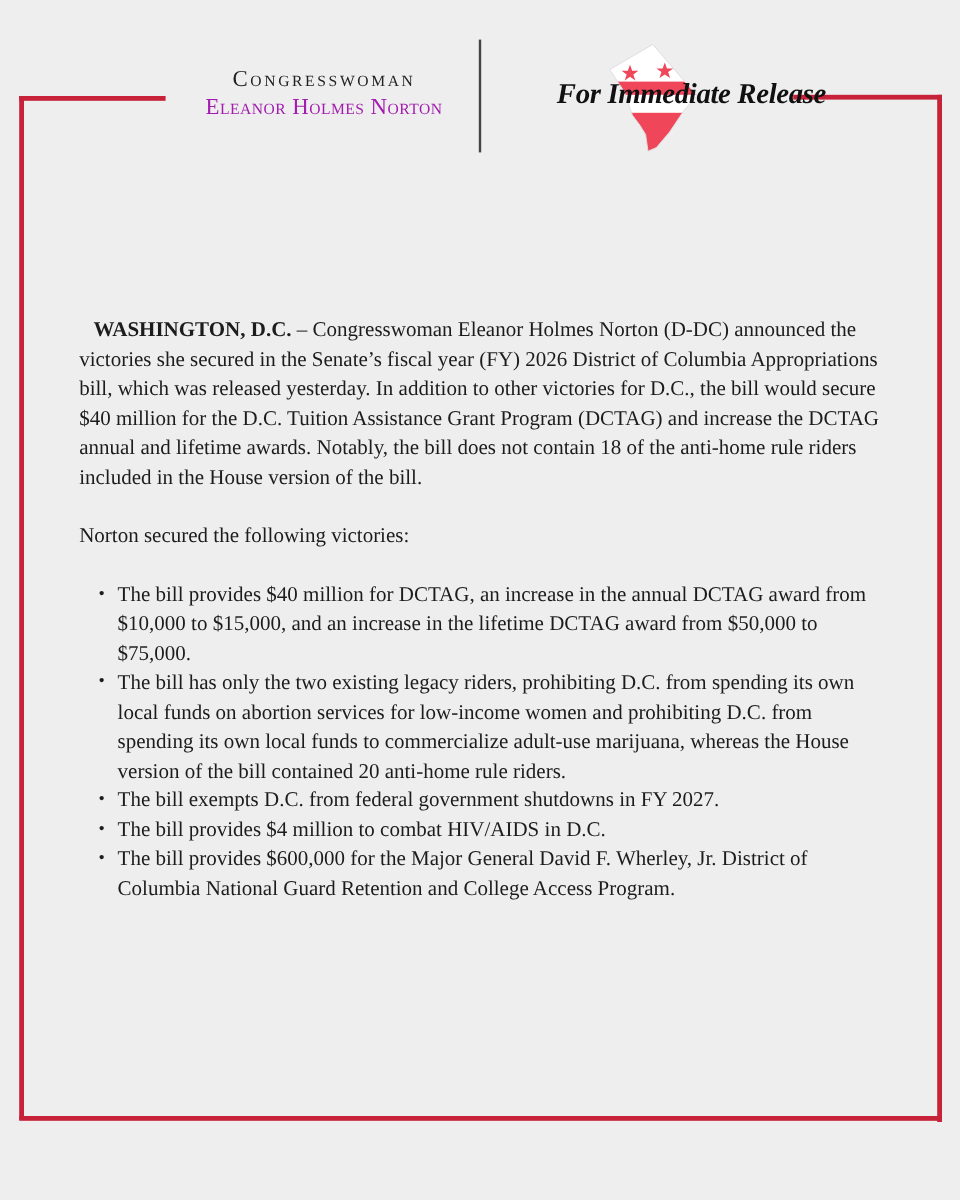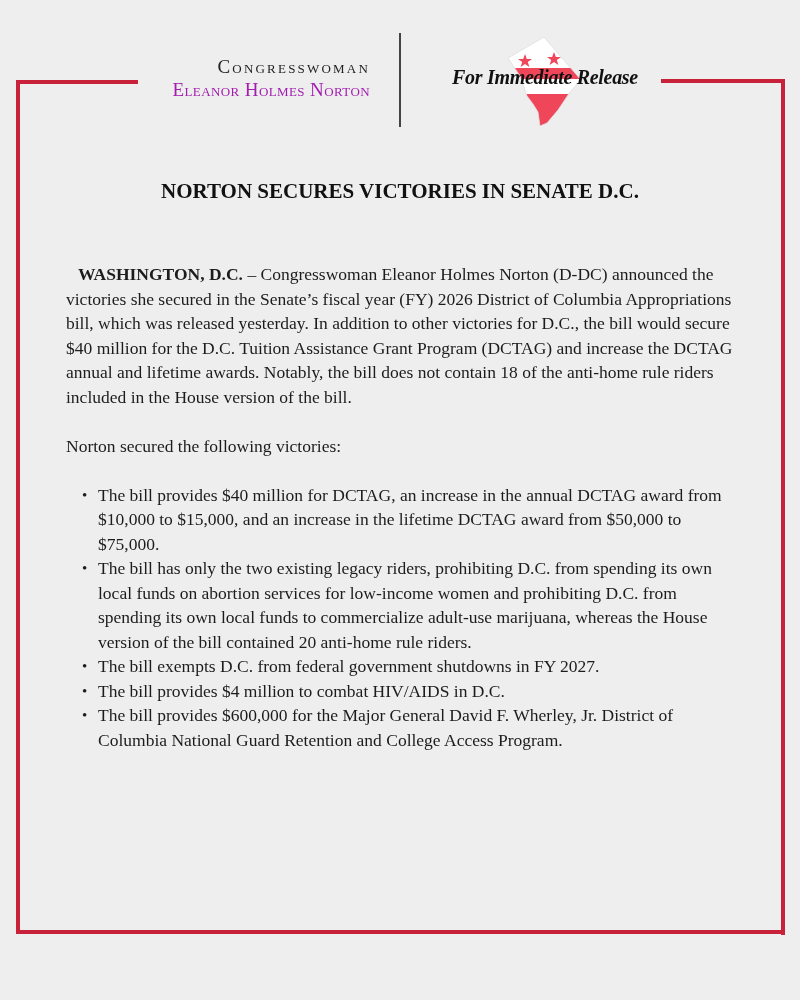--- a/index.html
+++ b/index.html
@@ -14,38 +14,38 @@
   
   .frame { position: absolute; background: #c8213a; }
   .frame-top-left { left: 16px; top: 80px; width: 122px; height: 4px; }
   .frame-top-right { left: 661px; top: 79px; width: 124px; height: 4px; }
   .frame-left { left: 16px; top: 80px; width: 4px; height: 853px; }
   .frame-right { left: 781px; top: 79px; width: 4px; height: 856px; }
   .frame-bottom { left: 16px; top: 930px; width: 769px; height: 4px; }
 
   .header-left {
     position: absolute; left: 170px; top: 56px; width: 200px;
-    text-align: right;
+    text-align: center;
   }
   .congress-line1 {
     font-size: 19px; letter-spacing: 2.2px; font-variant: small-caps;
     color: #222; line-height: 22px; white-space: nowrap;
   }
   .congress-line2 {
     font-size: 19px; letter-spacing: 0.4px; font-variant: small-caps;
     color: #a21caf; line-height: 20px; margin-top: 2px; white-space: nowrap;
   }
   .header-divider {
     position: absolute; left: 399px; top: 33px; width: 2px; height: 94px;
     background: #444;
   }
   .release-logo { position: absolute; left: 430px; top: 30px; width: 200px; height: 100px; }
   .release-text {
-    position: absolute; left: 452px; top: 66px;
-    font-size: 20px; font-style: italic; font-weight: bold; color: #111;
+    position: absolute; left: 464px; top: 66px;
+    font-size: 24px; font-style: italic; font-weight: bold; color: #111;
     white-space: nowrap; letter-spacing: -0.3px;
   }
 
   .title {
     position: absolute; left: 60px; top: 175px; width: 680px;
     text-align: center; font-weight: bold; font-size: 21px; line-height: 32px;
     color: #111;
   }
   .body-text {
     position: absolute; left: 66px; top: 262px; width: 680px;
@@ -91,21 +91,20 @@
     <rect x="70" y="38" width="90" height="11" fill="#f0465a"></rect>
     <rect x="70" y="64" width="90" height="40" fill="#f0465a"></rect>
   </g>
   <polygon points="114,7 151,50 140,62 128,80 117,93 110,96 108,82 103,74 97,66 90,46 78,28" fill="none" stroke="#ddd" stroke-width="0.8"></polygon>
   <polygon fill="#f0465a" points="95,24 96.8,29 102,29 97.8,32 99.4,37 95,34 90.6,37 92.2,32 88,29 93.2,29"></polygon>
   <polygon fill="#f0465a" points="124,22 125.8,27 131,27 126.8,30 128.4,35 124,32 119.6,35 121.2,30 117,27 122.2,27"></polygon>
 </svg>
 <div class="release-text">For Immediate Release</div>
 
 <div class="title">
-  <div>NORTON SECURES VICTORIES IN SENATE D.C.</div>
 </div>
 
 <div class="body-text">
   <p><span class="lead-label">WASHINGTON, D.C.</span><span> – Congresswoman Eleanor Holmes Norton (D-DC) announced the victories she secured in the Senate’s fiscal year (FY) 2026 District of Columbia Appropriations bill, which was released yesterday. In addition to other victories for D.C., the bill would secure $40 million for the D.C. Tuition Assistance Grant Program (DCTAG) and increase the DCTAG annual and lifetime awards. Notably, the bill does not contain 18 of the anti-home rule riders included in the House version of the bill.</span></p>
   <p class="intro-line">Norton secured the following victories:</p>
   <ul class="victories">
     <li>The bill provides $40 million for DCTAG, an increase in the annual DCTAG award from $10,000 to $15,000, and an increase in the lifetime DCTAG award from $50,000 to $75,000.</li>
     <li>The bill has only the two existing legacy riders, prohibiting D.C. from spending its own local funds on abortion services for low-income women and prohibiting D.C. from spending its own local funds to commercialize adult-use marijuana, whereas the House version of the bill contained 20 anti-home rule riders.</li>
     <li>The bill exempts D.C. from federal government shutdowns in FY 2027.</li>
     <li>The bill provides $4 million to combat HIV/AIDS in D.C.</li>

